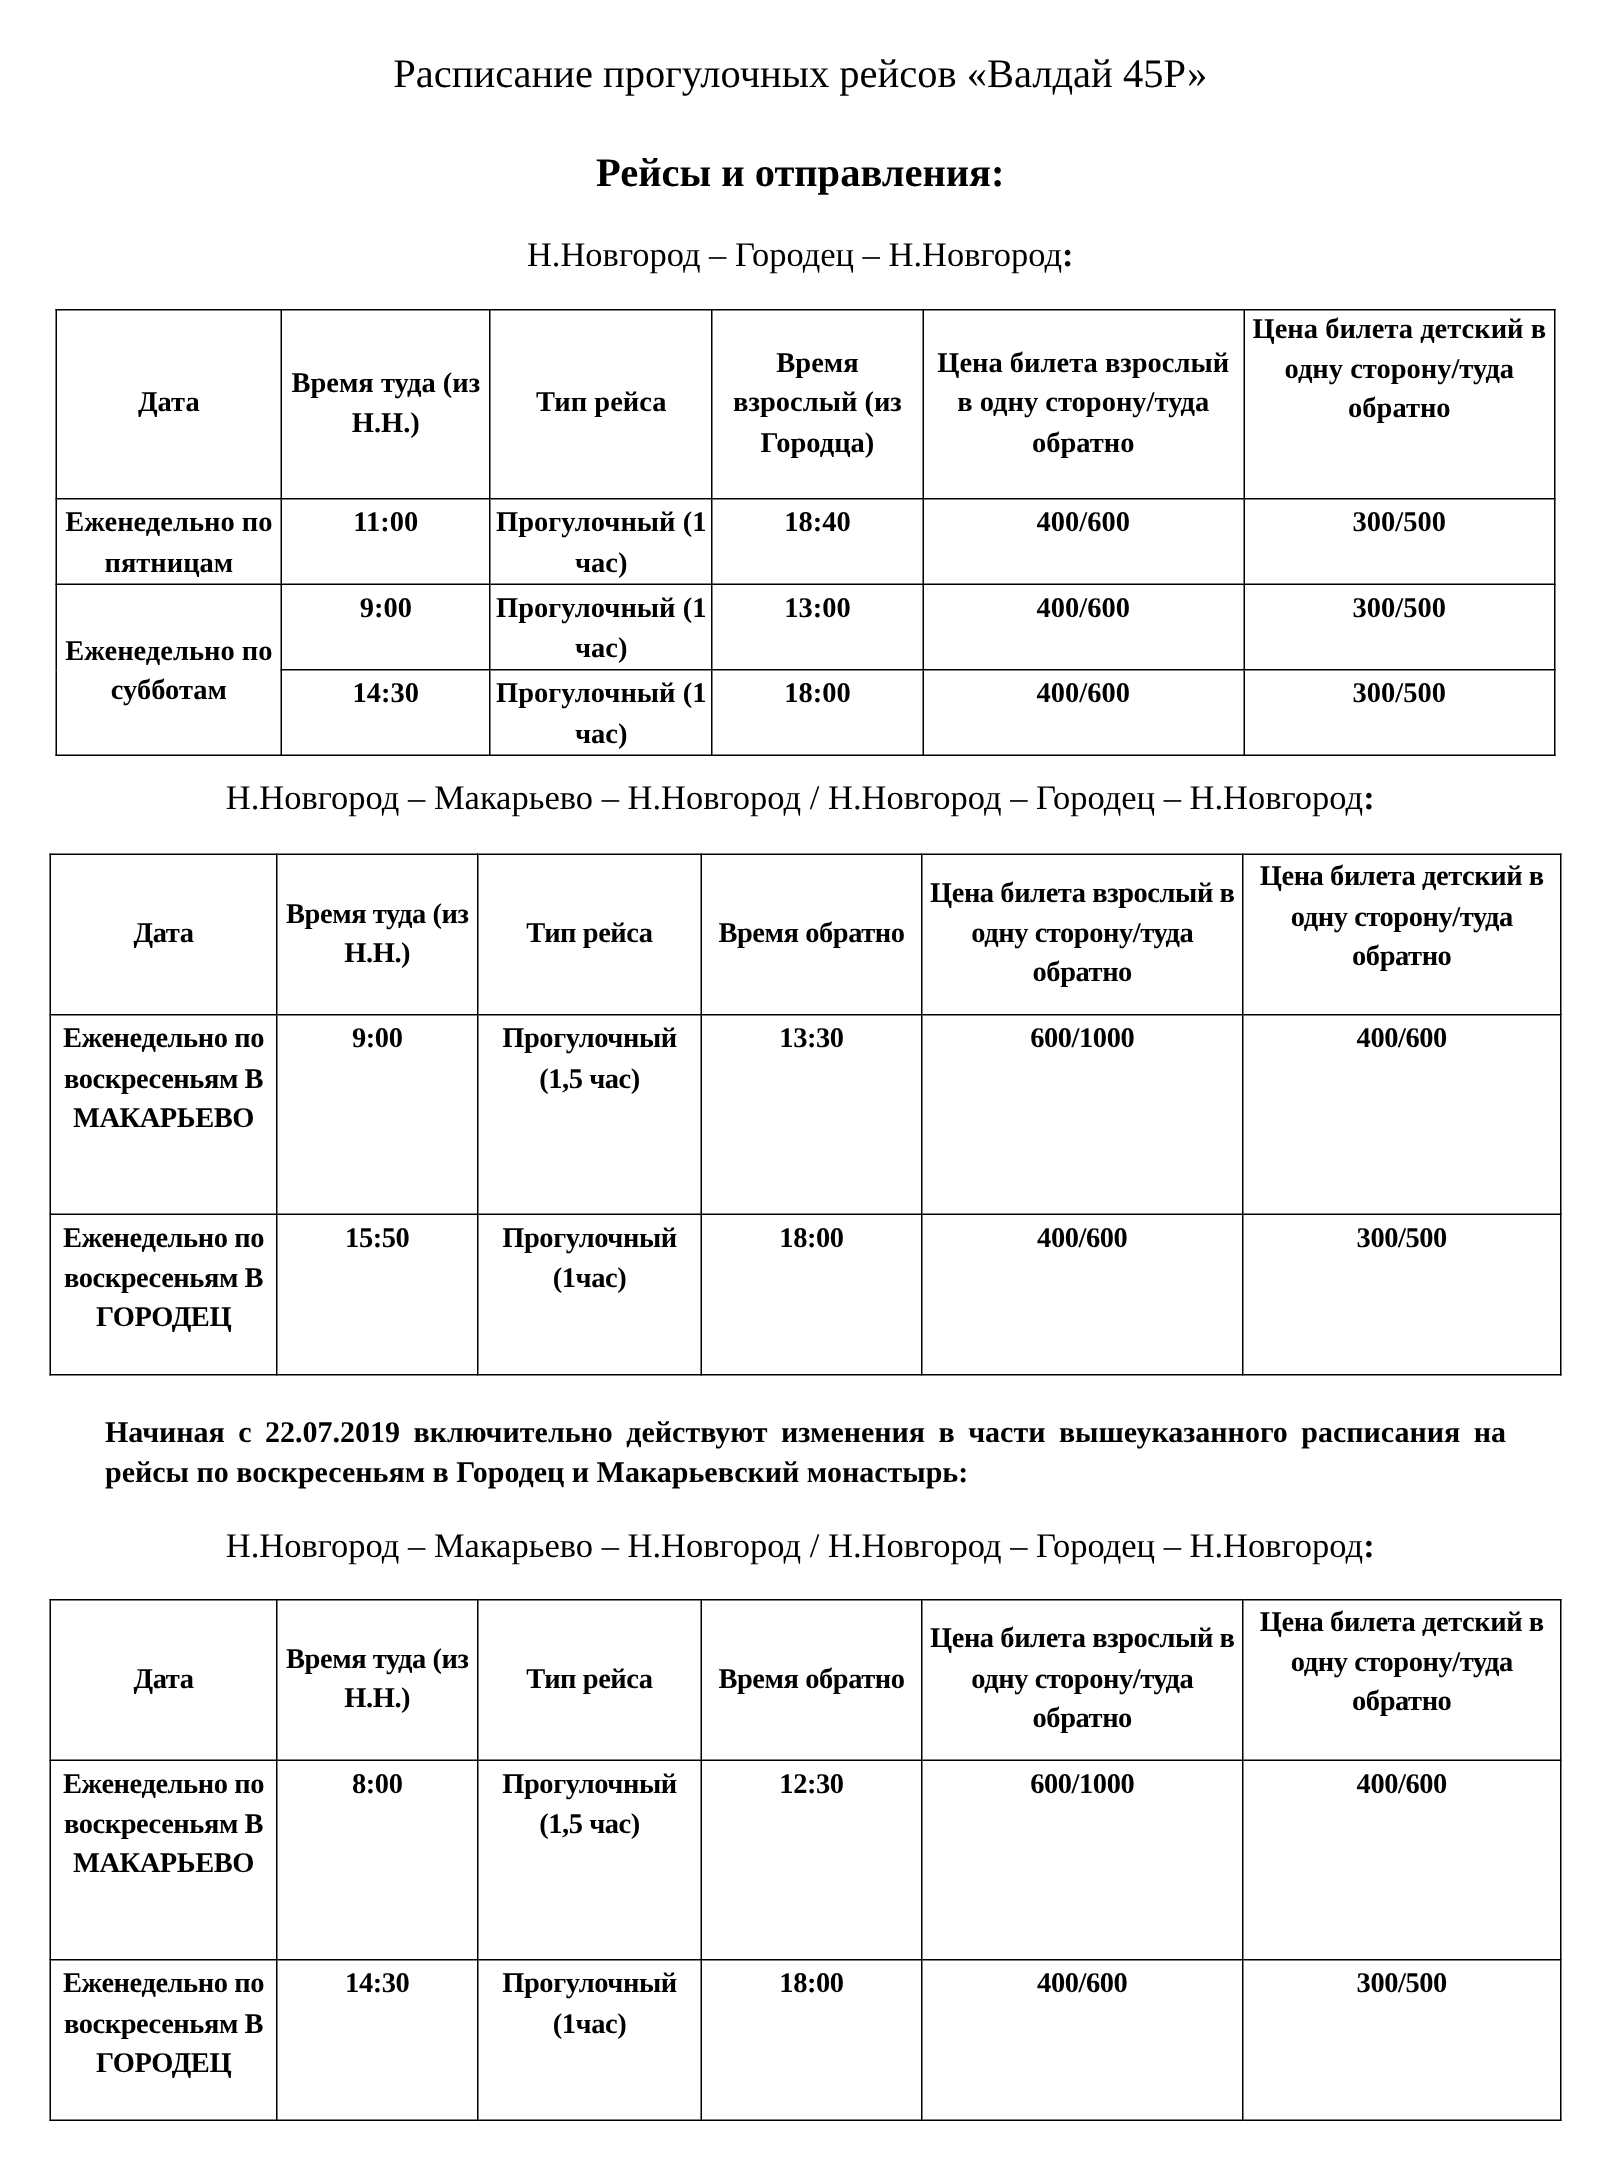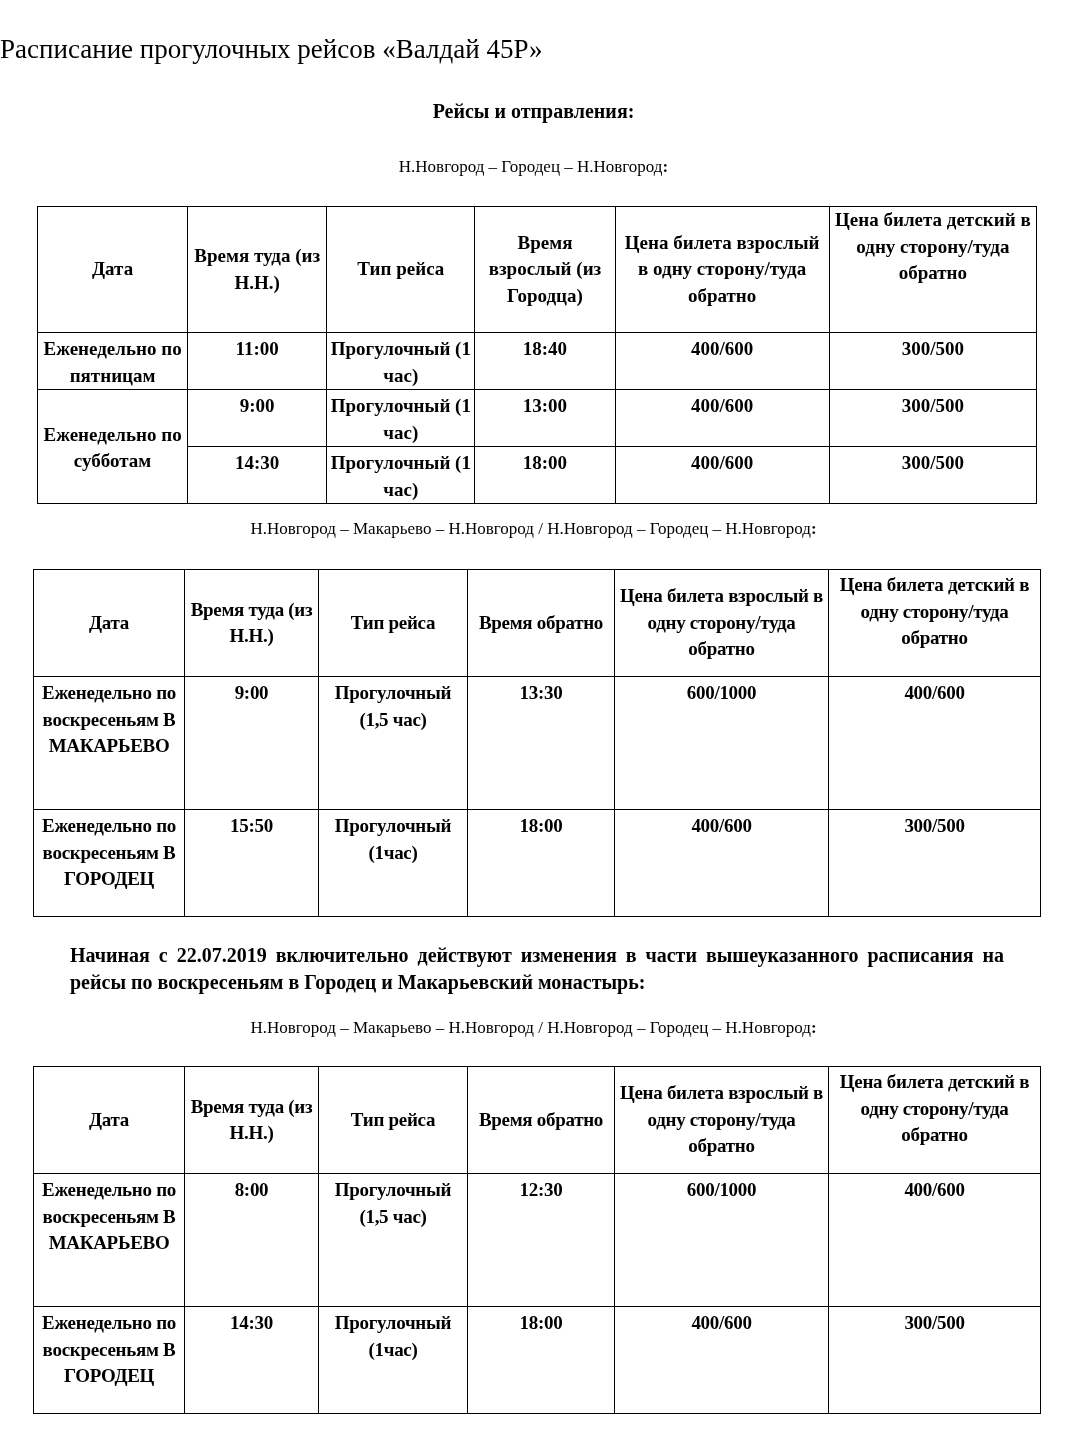--- a/index.html
+++ b/index.html
@@ -6,29 +6,29 @@
     body {
       width: 1067px;
       height: 1449px;
       position: relative;
       font-family: "Liberation Serif", "DejaVu Serif", serif;
       color: #000;
       overflow: hidden;
     }
     .title {
       position: absolute; left: 0; width: 1067px; top: 34px;
-      text-align: left; font-size: 27px; font-weight: normal;
+      text-align: center; font-size: 27px; font-weight: normal;
     }
     .subtitle {
       position: absolute; left: 0; width: 1067px; top: 100px;
-      text-align: center; font-size: 20px; font-weight: bold;
+      text-align: center; font-size: 27px; font-weight: bold;
     }
     .route {
       position: absolute; left: 0; width: 1067px;
-      text-align: center; font-size: 17px;
+      text-align: center; font-size: 23px;
     }
     .route b { font-weight: bold; }
     .notice {
       position: absolute; left: 70px; width: 934px; top: 942px;
       font-size: 20px; font-weight: bold; line-height: 27px;
       text-align: justify; text-align-last: left;
     }
     table.sched {
       position: absolute;
       border-collapse: collapse;

